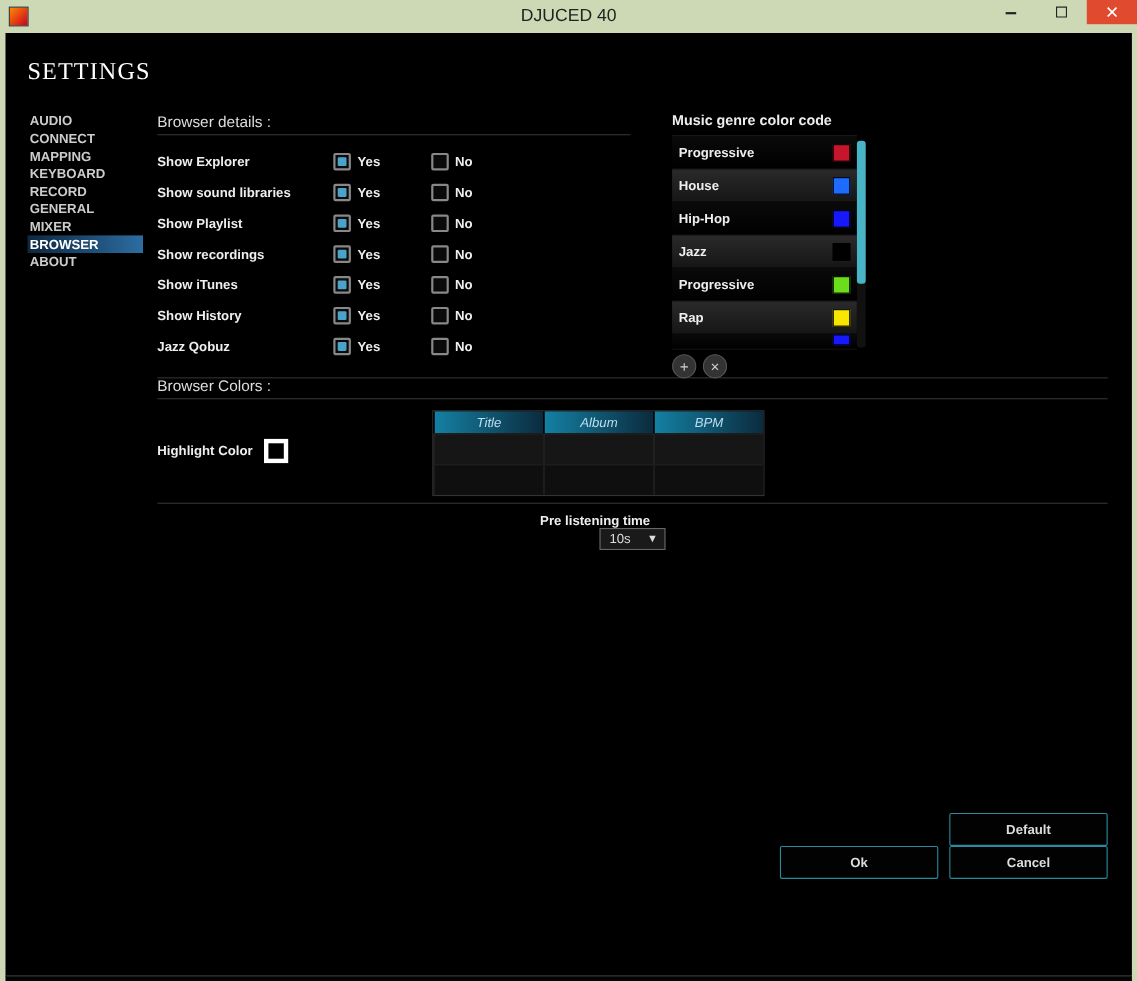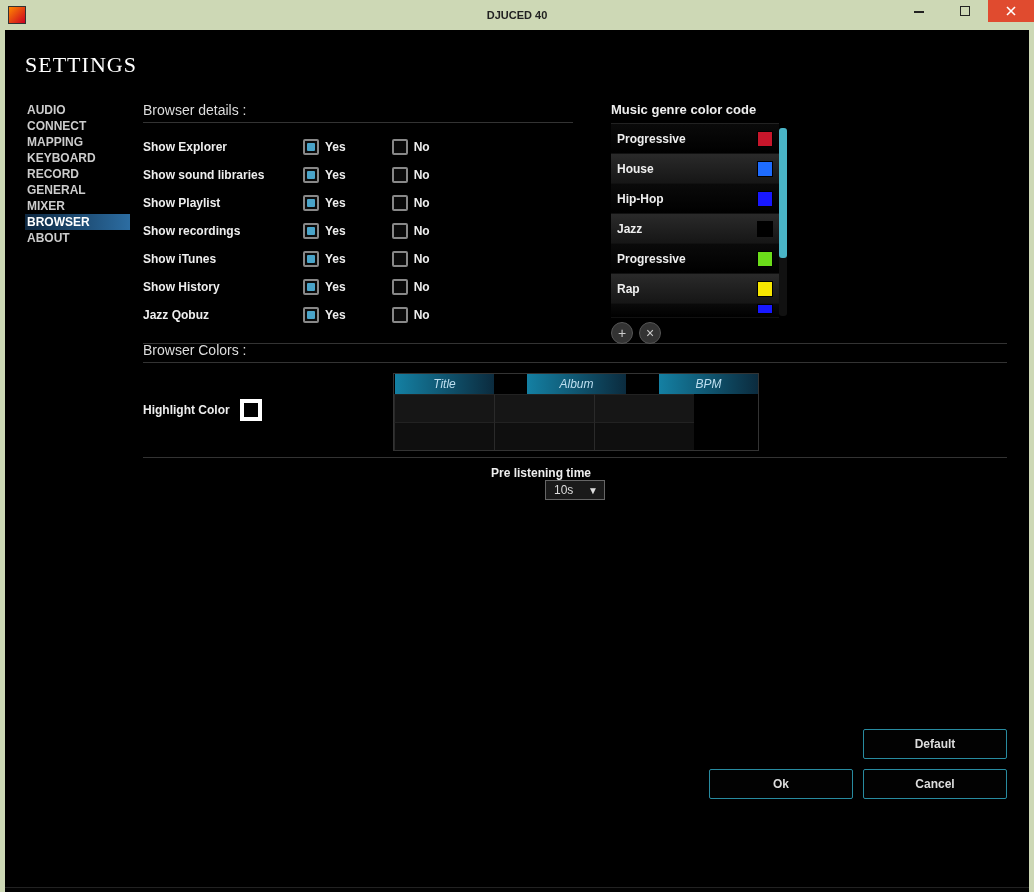--- a/index.html
+++ b/index.html
@@ -1,20 +1,20 @@
 <!DOCTYPE html>
 <html><head>
 <meta charset="utf-8">
 <style>
   * { box-sizing: border-box; margin: 0; padding: 0; }
   html, body { width: 1034px; height: 892px; overflow: hidden; font-family: "Segoe UI", Arial, sans-serif; font-size: 12px; }
   body { background: #cdd8b5; }
   .titlebar { height: 30px; background: #cdd8b5; display: flex; align-items: center; position: relative; }
   .titlebar .app-icon { width: 18px; height: 18px; margin-left: 8px; background: linear-gradient(135deg,#ff8800,#c02); border: 1px solid #333; }
-  .titlebar .app-title { position: absolute; left: 50%; transform: translateX(-50%); color: #222; font-size: 11px; font-weight: 700; }
+  .titlebar .app-title { position: absolute; left: 50%; transform: translateX(-50%); color: #222; font-size: 16px; font-weight: 400; }
   .titlebar .win-ctrls { margin-left: auto; display: flex; height: 100%; }
   .titlebar .win-btn { width: 46px; height: 22px; display:flex; align-items:center; justify-content:center; font-size:14px; color:#222; }
   .titlebar .win-btn.close { background:#e04b2f; color:#fff; height:22px; width:46px; font-size:16px;}
   .titlebar .win-btn svg { width:10px; height:10px; }
   .app-frame { position:absolute; left:5px; top:30px; width:1024px; height:857px; background:#000; }
   .content { position:relative; width:100%; height:100%; color:#ddd; }
 
   .settings-title { font-family: Georgia, "Times New Roman", serif; font-size:22px; color:#fff; font-weight:500; letter-spacing:1px; margin:22px 0 6px 20px; }
 
   .sidebar { position:absolute; left:20px; top:50px; width:105px; }
@@ -50,34 +50,34 @@
   .round-btn { width:22px; height:22px; border-radius:11px; background:#333; color:#ccc; display:flex; align-items:center; justify-content:center; font-size:14px; cursor:pointer; border:1px solid #555;}
 
   .browser-colors { margin-top:18px; }
   .bc-body { display:flex; align-items:flex-start; }
   .bc-left { width:250px; padding-top:26px; }
   .hl-row { display:flex; align-items:center; }
   .hl-label { color:#eee; font-weight:700; margin-right:10px; }
   .hl-swatch { width:22px; height:22px; border:4px solid #fff; background:#000; }
 
   .color-table { margin-left:0; }
-  .ct-head { display:flex;gap:32px; }
+  .ct-head { display:flex; }
   .ct-hcell { width:100px; height:20px; background:linear-gradient(90deg,#1480a3,#0b2b3e); color:#bedff0; font-style:italic; font-size:12px; display:flex; align-items:center; justify-content:center; border-left:1px solid #000; }
   .ct-row { display:flex; }
   .ct-cell { width:100px; height:28px; background:#0f0f0f; border-left:1px solid #2a2a2a; border-top:1px solid #222; }
   .ct-row:nth-child(even) .ct-cell { background:#161616; }
   .ct-wrap{ border:1px solid #333; }
 
   .pre-listen { margin-top:3px; display:flex; align-items:center;flex-direction:column; }
   .pl-label { color:#eee; font-weight:700; width:168px; }
   .select { width:60px; height:20px; background:#1a1a1a; border:1px solid #666; color:#ddd; display:flex; align-items:center; padding:0 4px 0 8px; position:relative; cursor:pointer; font-size:12px;}
   .select .caret { position:absolute; right:6px; top:50%; transform:translateY(-50%); font-size:10px; }
 
   .bottom-buttons { position:absolute; right:22px; bottom:110px; display:flex; flex-direction:column; align-items:flex-end; }
-  .bb-row { display:flex; gap:10px; margin-top:10px; }
+  .bb-row { display:flex; gap:10px; }
   .btn { width:144px; height:30px; border:1px solid #288ba0; background:#020202; color:#ddd; font-weight:700; font-size:12px; display:flex; align-items:center; justify-content:center; border-radius:2px; cursor:pointer; }
 
   .statusbar { position:absolute; left:0; bottom:0; width:100%; height:22px; background:#030303; color:#ddd; font-weight:700; font-size:12px; display:flex; align-items:center; padding-left:10px; border-top:1px solid #222;}
 
   .section-hr-full { border:none; border-top:1px solid #333; margin:6px 0 8px 0; width:100%; }
 </style>
 </head>
 <body>
 
 <div class="titlebar">

